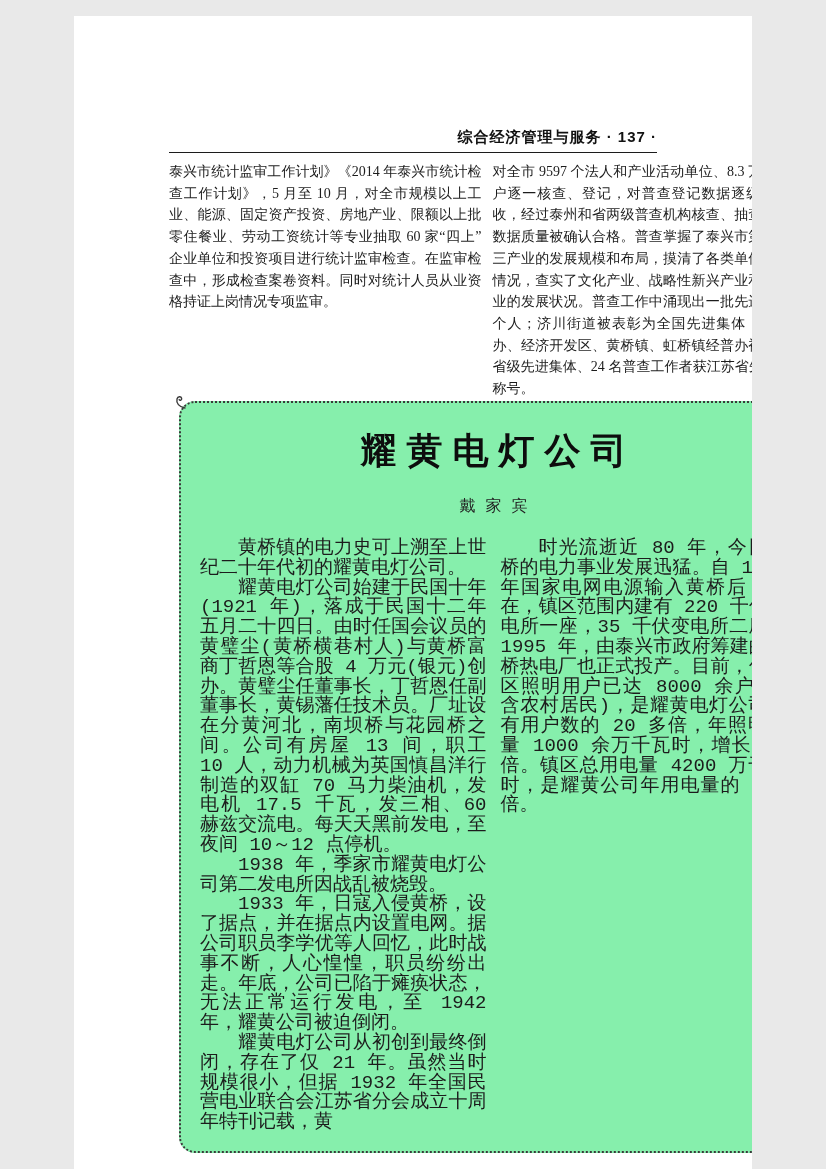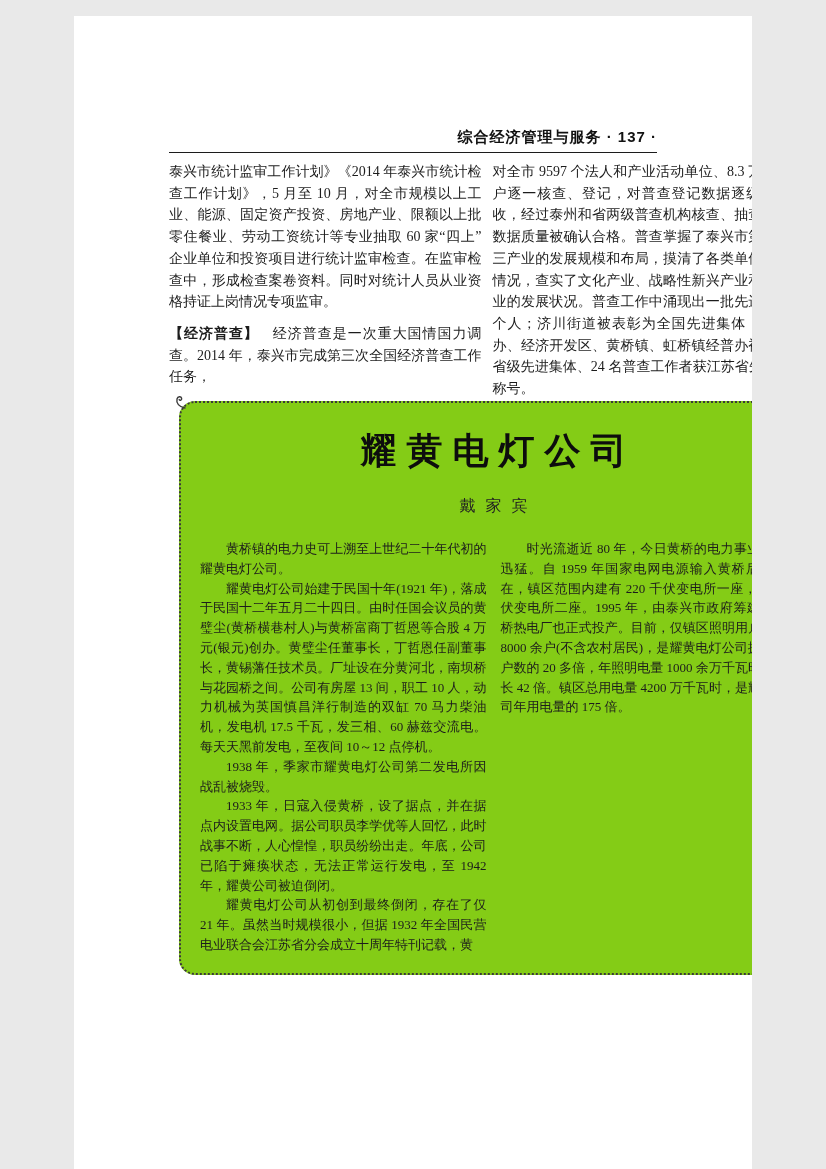--- a/index.html
+++ b/index.html
@@ -32,21 +32,21 @@
   .intro p{margin:0;}
   .intro .entry{margin-top:10px;}
   .entry-label{font-family:"Liberation Sans","DejaVu Sans",sans-serif;font-weight:bold;margin-right:1em;}
   
   .article-box{
     position:absolute;left:105px;top:385px;width:627px;
     box-sizing:border-box;
     border:2px dotted #3a3a3a;
     border-radius:16px;
     padding:14px 17px 18px 19px;
-    background:#84cc16;
+    background:#86efac;
   }
   .curl{position:absolute;color:#3a3a3a;}
   .curl svg{display:block;}
   .curl-tl{top:-9px;left:-8px;}
   .curl-br{bottom:-9px;right:-8px;transform:rotate(180deg);}
   .article-title{
     margin:10px 0 0 0;
     text-align:center;
     font-size:36px;font-weight:900;
     letter-spacing:10px;text-indent:10px;
@@ -54,36 +54,35 @@
   }
   .article-author{
     margin:20px 0 0 0;
     text-align:center;
     font-size:16px;letter-spacing:10px;text-indent:10px;
     color:#222;
   }
   .article-cols{
     display:flex;gap:14px;margin-top:22px;
   }
-  .article-cols .col{flex:1 1 0;font-size:13px;line-height:19.8px;text-align:justify;text-justify:inter-character;}
+  .article-cols .col{flex:1 1 0;font-size:19px;line-height:19.8px;text-align:justify;text-justify:inter-character;font-family:Liberation Mono, monospace;}
   .article-cols p{margin:0;text-indent:2em;}
   .article-cols p.no-indent{text-indent:0;}
 </style>
 </head>
 <body>
 
 <div class="page">
 
   <div class="running-head">综合经济管理与服务 · 137 ·</div>
   <div class="head-rule"></div>
 
   <div class="intro">
     <div class="col">
       <p>泰兴市统计监审工作计划》《2014 年泰兴市统计检查工作计划》，5 月至 10 月，对全市规模以上工业、能源、固定资产投资、房地产业、限额以上批零住餐业、劳动工资统计等专业抽取 60 家“四上”企业单位和投资项目进行统计监审检查。在监审检查中，形成检查案卷资料。同时对统计人员从业资格持证上岗情况专项监审。</p>
-      <p class="entry"><span class="entry-label">【经济普查】</span><span>经济普查是一次重大国情国力调查。2014 年，泰兴市完成第三次全国经济普查工作任务，</span></p>
     </div>
     <div class="col">
       <p>对全市 9597 个法人和产业活动单位、8.3 万户个体户逐一核查、登记，对普查登记数据逐级审核验收，经过泰州和省两级普查机构核查、抽查，普查数据质量被确认合格。普查掌握了泰兴市第二、第三产业的发展规模和布局，摸清了各类单位的基本情况，查实了文化产业、战略性新兴产业和小微企业的发展状况。普查工作中涌现出一批先进集体和个人；济川街道被表彰为全国先进集体，市经普办、经济开发区、黄桥镇、虹桥镇经普办被表彰为省级先进集体、24 名普查工作者获江苏省先进个人称号。</p>
     </div>
   </div>
 
   <div class="article-box">
     <span class="curl curl-tl">
       <svg width="16" height="16" viewBox="0 0 16 16">
           <path d="M12 14 C6 13 3 9 4 5 C4.8 2.2 8 2 8.6 4.2 C9.1 6 7 7 6.2 5.6" fill="none" stroke="#3a3a3a" stroke-width="1.4" stroke-linecap="round"></path>

